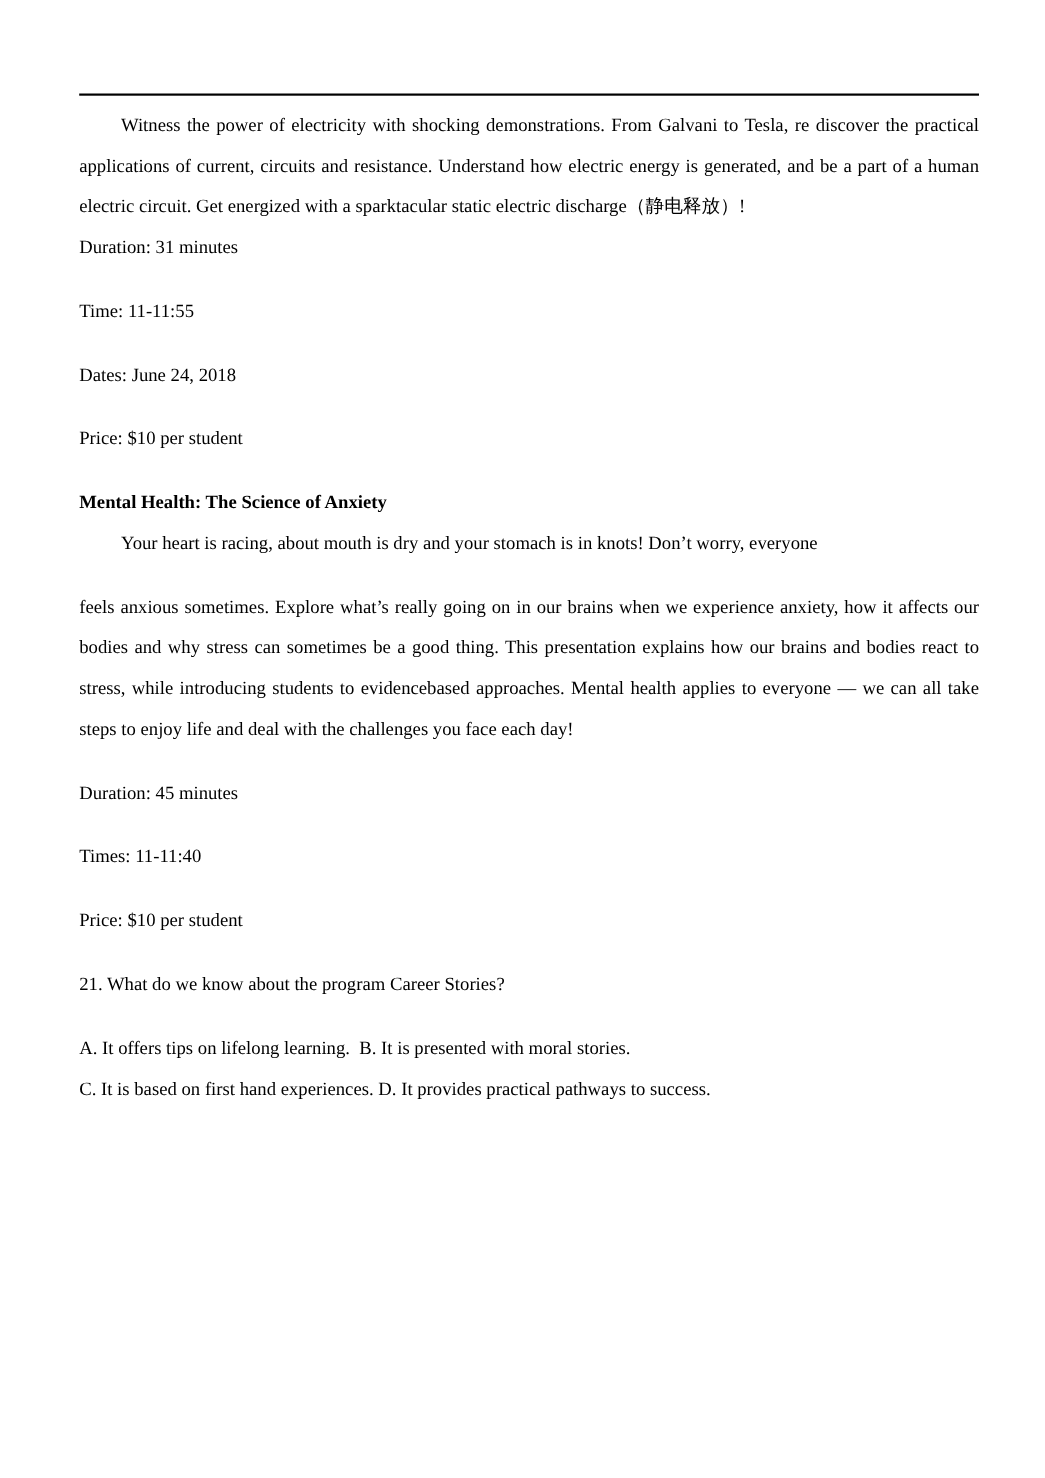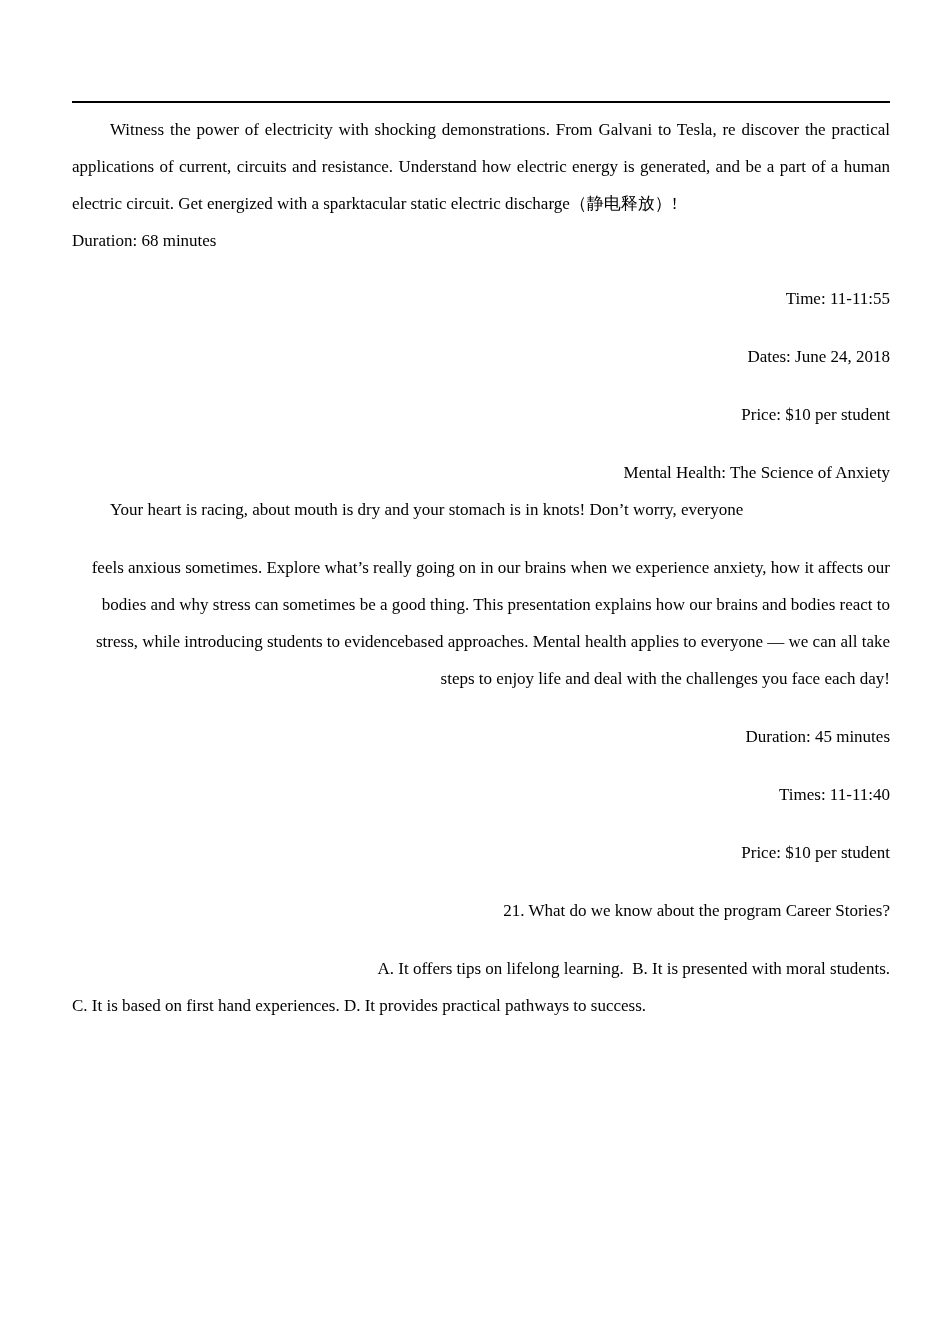--- a/index.html
+++ b/index.html
@@ -10,59 +10,58 @@
   body {
     width: 950px;
     height: 1344px;
     font-family: "Liberation Serif", "DejaVu Serif", serif;
     font-size: 17px;
     color: #000000;
     position: relative;
     overflow: hidden;
   }
   .page {
-    padding: 16px 60px 0 72px;
+    padding: 0 60px 0 72px;
   }
   .top-rule {
     border-top: 2px solid #000000;
     margin-top: 85px;
     margin-bottom: 8px;
     height: 0;
   }
   p {
     margin: 0;
     line-height: 37px;
   }
   .indent {
     text-indent: 38px;
   }
   .justify {
     text-align: justify;
   }
   .spaced {
     margin-top: 21px;
-    text-align: right;
   }
   .heading {
-    font-weight: normal;
+    font-weight: bold;
   }
   .prewrap {
     white-space: pre-wrap;
   }
 </style>
 </head>
 <body>
 
 <div class="page">
 
   <div class="top-rule"></div>
 
   <p class="indent justify">Witness the power of electricity with shocking demonstrations. From Galvani to Tesla, re discover the practical applications of current, circuits and resistance. Understand how electric energy is generated, and be a part of a human electric circuit. Get energized with a sparktacular static electric discharge（静电释放）!</p>
 
-  <p>Duration: 68 minutes</p>
+  <p>Duration: 31 minutes</p>
 
   <p class="spaced">Time: 11-11:55</p>
 
   <p class="spaced">Dates: June 24, 2018</p>
 
   <p class="spaced">Price: $10 per student</p>
 
   <p class="spaced heading">Mental Health: The Science of Anxiety</p>
 
   <p class="indent">Your heart is racing, about mouth is dry and your stomach is in knots! Don’t worry, everyone</p>
@@ -71,18 +70,18 @@
 
   <p class="spaced">Duration: 45 minutes</p>
 
   <p class="spaced">Times: 11-11:40</p>
 
 
   <p class="spaced">Price: $10 per student</p>
 
   <p class="spaced">21. What do we know about the program Career Stories?</p>
 
-  <p class="spaced prewrap">A. It offers tips on lifelong learning.  B. It is presented with moral students.</p>
+  <p class="spaced prewrap">A. It offers tips on lifelong learning.  B. It is presented with moral stories.</p>
 
   <p class="prewrap">C. It is based on first hand experiences. D. It provides practical pathways to success.</p>
 
 
 </div>
 
 </body></html>

